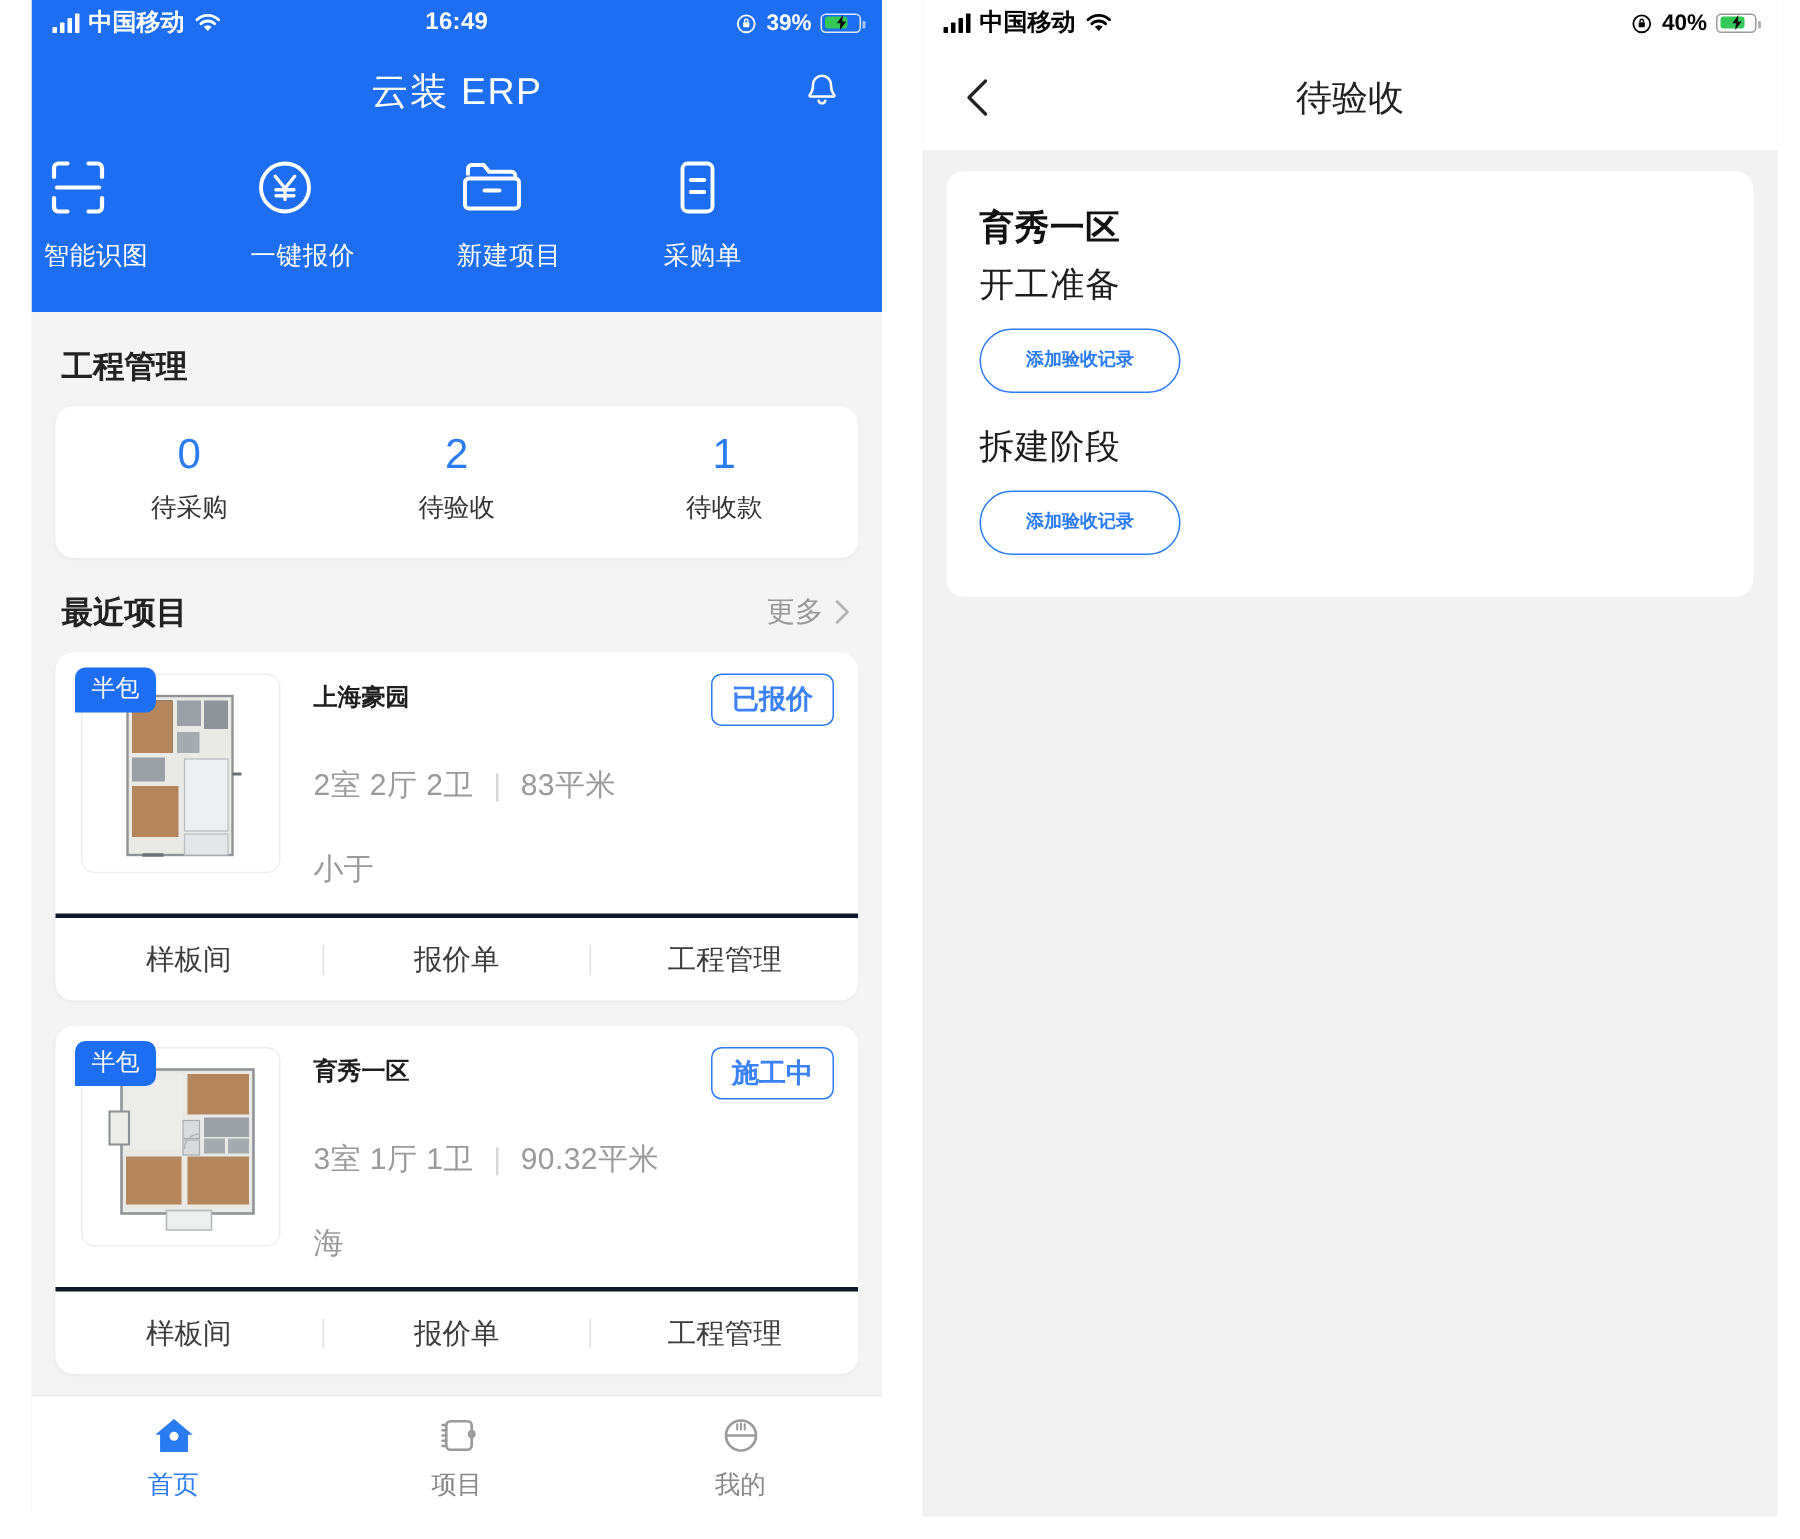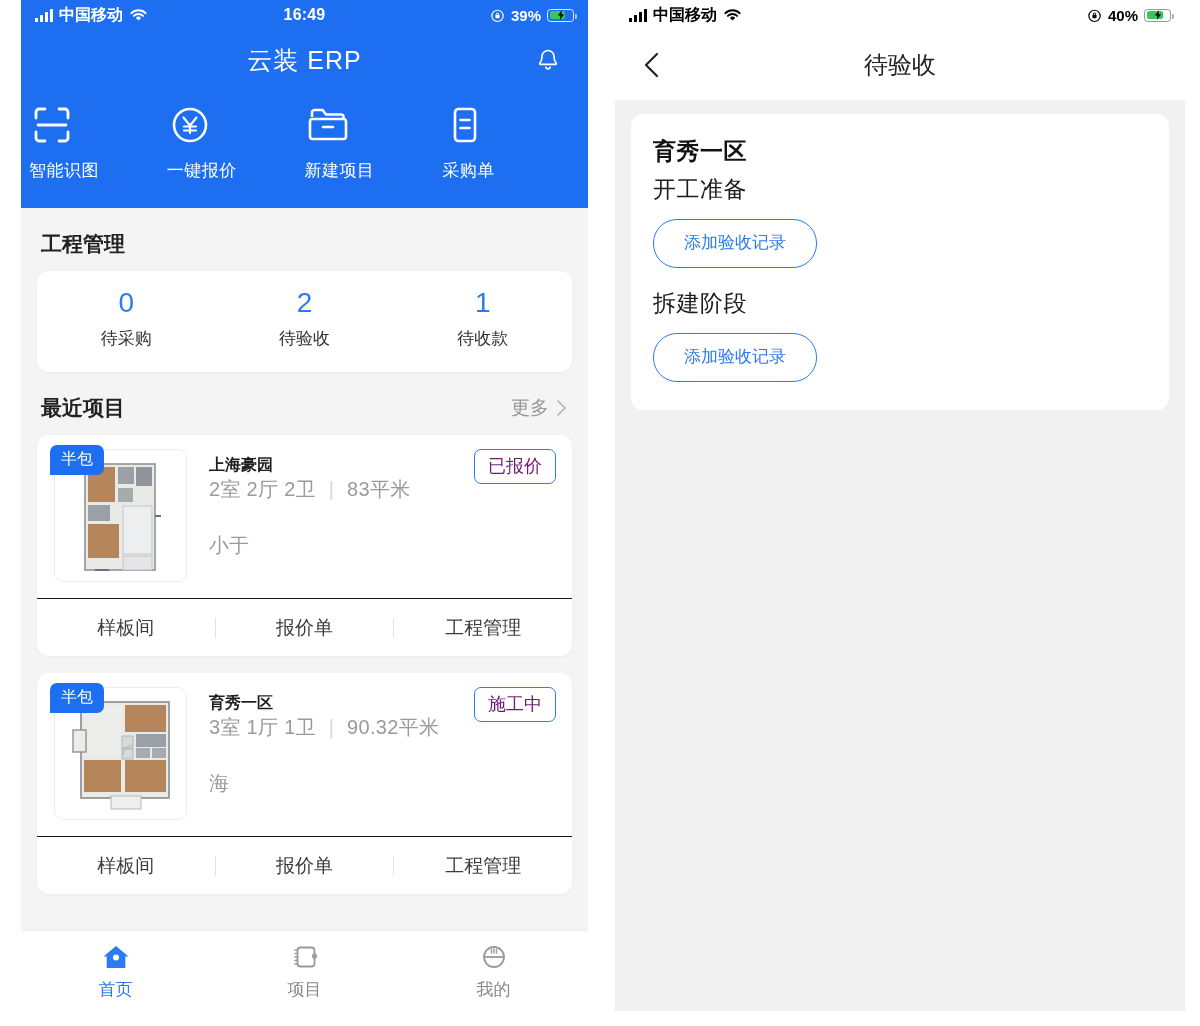--- a/index.html
+++ b/index.html
@@ -93,30 +93,31 @@
   }
   .badge-half {
     position:absolute; top:-4px; left:-4px; z-index:3;
     background:#1d6ef0; color:#fff; font-size:16px;
     padding:4px 11px 5px; border-radius:7px 7px 7px 0;
   }
   .proj-info { flex:1; padding-left: 22px; padding-top:6px; position:relative; }
   .proj-name { font-size:16px; color:#1f1f1f; font-weight:700; }
   .proj-status {
     position:absolute; right:0; top:0;
-    border:1.5px solid #2b7bf3; color:#701a75;
+    border:1.5px solid #2b7bf3; color:#3b82f6;
     font-size:18px; border-radius:7px; padding:4px 13px 5px;
     background:#fff;
-  }
-  .proj-spec { font-size:20px; color:#9a9a9a; letter-spacing:.3px;}
+    font-weight:bold;
+  }
+  .proj-spec { font-size:20px; color:#9a9a9a; margin-top: 34px; letter-spacing:.3px;}
   .proj-spec .sep { color:#d6d6d6; padding: 0 7px; }
   .proj-owner { font-size:20px; color:#9a9a9a; margin-top: 29px; }
 
   .proj-actions {
-    display:flex; align-items:center; border-top:1px solid #0f172a;
+    display:flex; align-items:center; border-top:3px solid #0f172a;
     margin-top: 16px; height:58px;
   }
   .proj-actions .act { flex:1; text-align:center; font-size:19px; color:#3c3c3c; }
   .proj-actions .vsep { width:1px; height:20px; background:#e2e2e2; }
 
   
   .tabbar {
     position:absolute; left:0; right:0; bottom:0; height:80px;
     background:#fff; border-top:1px solid #ececec;
     display:flex; align-items:center;
@@ -139,21 +140,21 @@
   .r-nav-title { font-size:24px; color:#222; }
   .r-back { position:absolute; left:24px; top:50%; transform:translateY(-50%); width:26px; height:30px; }
 
   .r-body { background:#f1f1f1; padding: 14px 16px 0; height: calc(100% - 100px); }
   .r-card { background:#fff; border-radius:12px; padding: 22px 22px 28px; }
   .r-proj-name { font-size:23px; font-weight:700; color:#111; letter-spacing:.5px; }
   .r-stage { font-size:23px; color:#1c1c1c; margin-top:7px; letter-spacing:.5px;}
   .r-btn {
     display:inline-block; margin-top:14px;
     border:1.5px solid #2b7bf3; color:#2b7bf3; background:#fff;
-    border-radius:24px; padding: 11px 30px 13px; font-size:17px;
+    border-radius:24px; padding: 11px 30px 13px; font-size:12px;font-weight:bold;
   }
   .r-gap { height: 13px; }
 </style>
 </head>
 <body>
 
 <div class="stage">
 
   <div class="phone" id="phone-left">
 

